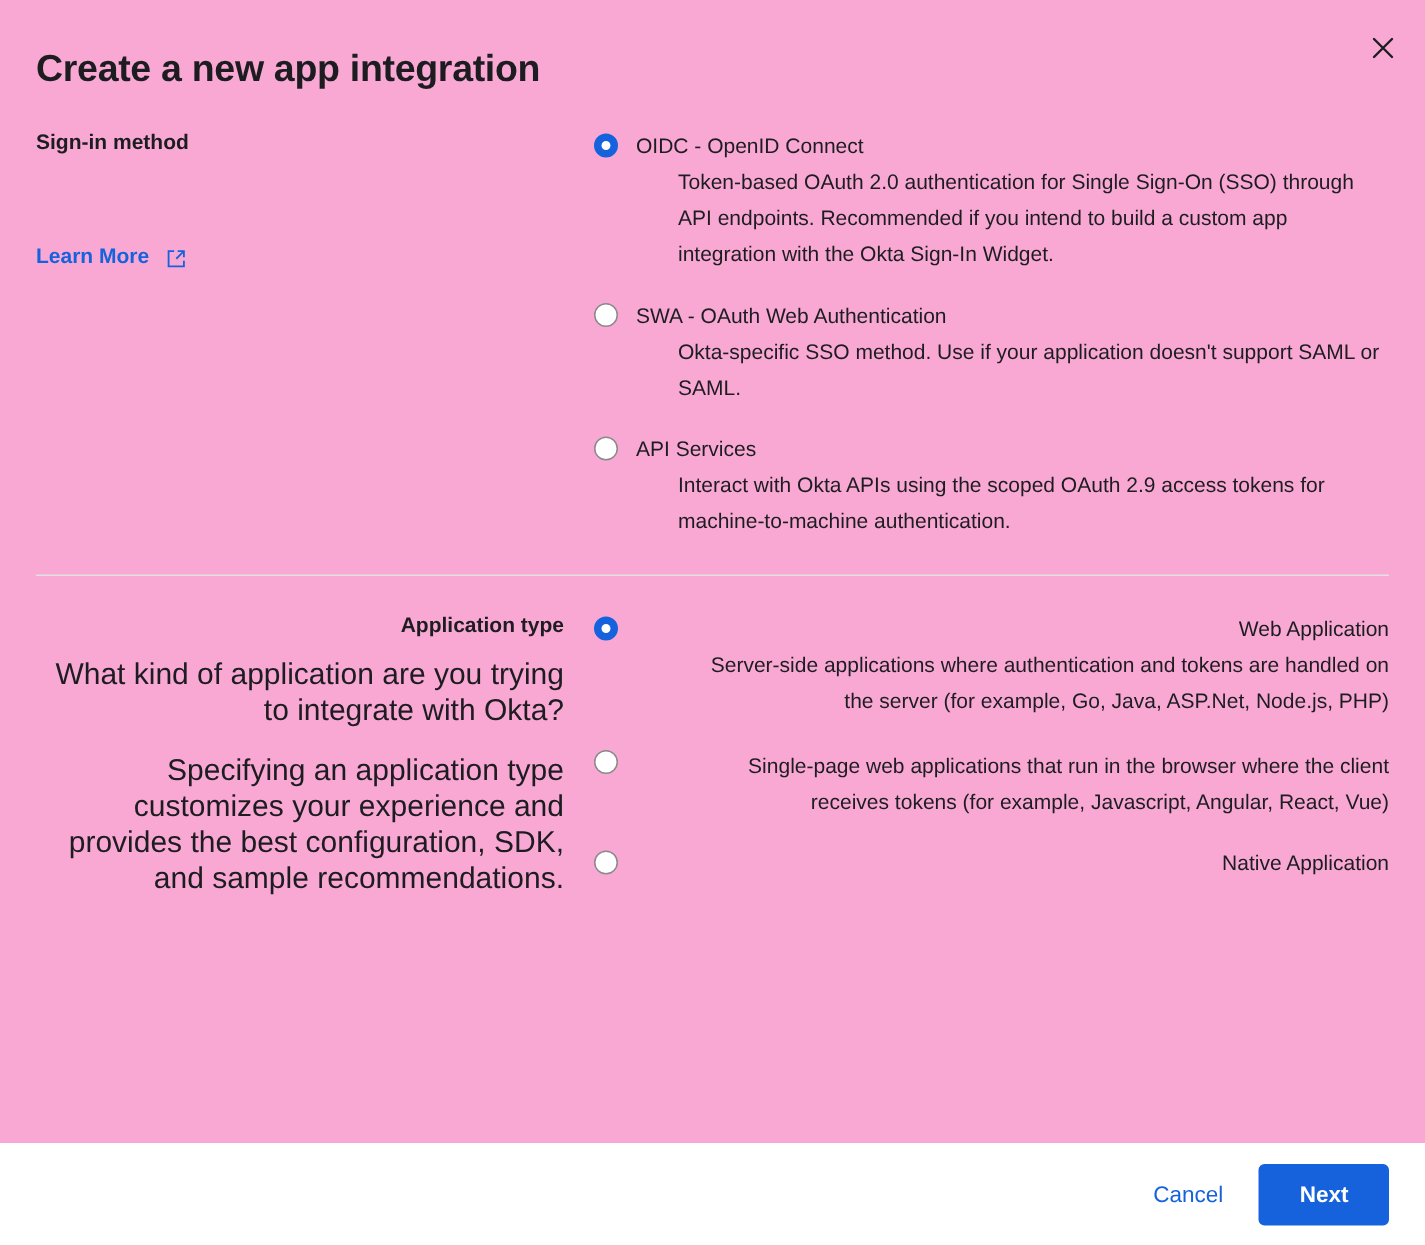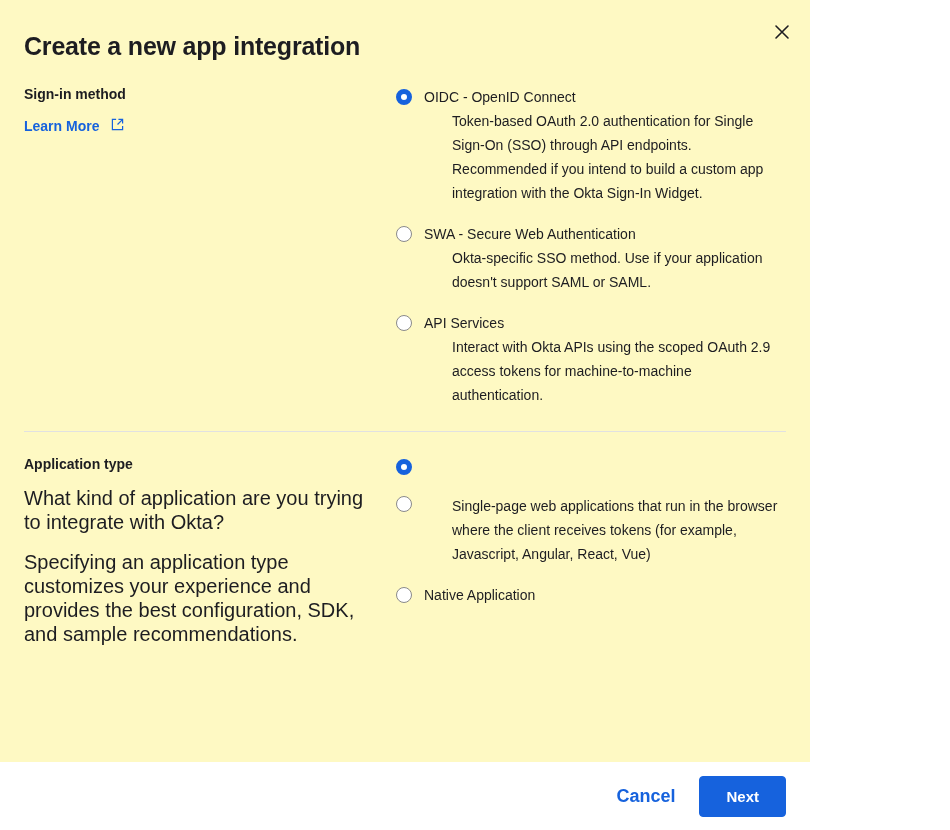--- a/index.html
+++ b/index.html
@@ -10,23 +10,23 @@
   body {
     width: 950px;
     height: 830px;
     background: #ffffff;
     font-family: "Liberation Sans", sans-serif;
     color: #1d1d21;
     overflow: hidden;
   }
   .modal {
     position: relative;
-    width: 810px;
+    width: 950px;
     height: 830px;
-    background: #fef9c3;
+    background: #f9a8d4;
   }
   .close-btn {
     position: absolute;
     top: 18px;
     right: 14px;
     width: 28px;
     height: 28px;
     border: none;
     background: transparent;
     color: #1d1d21;
@@ -71,27 +71,29 @@
   }
   .section-desc {
     font-size: 20px;
     line-height: 24px;
     color: #1d1d21;
     margin: 0 0 16px 0;
     max-width: 352px;
   }
   .learn-more {
     display: inline-flex;
+    align-items: center;
     gap: 12px;
     font-size: 14px;
     line-height: 20px;
     font-weight: bold;
     color: #1662dd;
     text-decoration: none;
     cursor: pointer;
+    margin-top: 44px;
   }
   .ext-icon { display: inline-block; width: 13px; height: 13px; }
 
   .signin-section { padding-top: 22px; }
 
   .radio-group { margin: 0; padding: 0; }
   .radio-row {
     display: flex;
     align-items: flex-start;
     margin-bottom: 18px;
@@ -129,41 +131,41 @@
     margin-top: 1px;
     margin-left: 28px;
   }
 
   .divider {
     height: 1px;
     background: #e1e1e1;
     margin: 24px 24px 0 24px;
   }
 
-  .apptype-section { padding-top: 22px; }
+  .apptype-section { padding-top: 22px; text-align: right; }
 
   .footer {
     position: absolute;
     left: 0;
     right: 0;
     bottom: 0;
     height: 68px;
     background: #ffffff;
     display: flex;
     align-items: center;
     justify-content: flex-end;
     padding: 0 24px;
     gap: 16px;
   }
   .btn-cancel {
     border: none;
     background: transparent;
     color: #1662dd;
-    font-size: 18px;
-    font-weight: bold;
+    font-size: 15px;
+    font-weight: normal;
     font-family: "Liberation Sans", sans-serif;
     cursor: pointer;
     padding: 10px 8px;
   }
   .btn-next {
     border: 1px solid #1662dd;
     background: #1662dd;
     color: #ffffff;
     font-size: 15px;
     font-weight: bold;
@@ -209,21 +211,21 @@
           <span class="radio-text">
             <span class="radio-label">OIDC - OpenID Connect</span>
             <span class="radio-desc">Token-based OAuth 2.0 authentication for Single Sign-On (SSO) through API endpoints. Recommended if you intend to build a custom app integration with the Okta Sign-In Widget.</span>
           </span>
         </label>
 
 
         <label class="radio-row">
           <span class="radio-mark"></span>
           <span class="radio-text">
-            <span class="radio-label">SWA - Secure Web Authentication</span>
+            <span class="radio-label">SWA - OAuth Web Authentication</span>
             <span class="radio-desc">Okta-specific SSO method. Use if your application doesn't support SAML or SAML.</span>
           </span>
         </label>
 
         <label class="radio-row">
           <span class="radio-mark"></span>
           <span class="radio-text">
             <span class="radio-label">API Services</span>
             <span class="radio-desc">Interact with Okta APIs using the scoped OAuth 2.9 access tokens for machine-to-machine authentication.</span>
           </span>
@@ -241,20 +243,22 @@
       <p class="section-desc">What kind of application are you trying to integrate with Okta?</p>
       <p class="section-desc">Specifying an application type customizes your experience and provides the best configuration, SDK, and sample recommendations.</p>
     </div>
 
     <div class="section-right">
       <div class="radio-group">
 
         <label class="radio-row selected">
           <span class="radio-mark"></span>
           <span class="radio-text">
+            <span class="radio-label">Web Application</span>
+            <span class="radio-desc">Server-side applications where authentication and tokens are handled on the server (for example, Go, Java, ASP.Net, Node.js, PHP)</span>
           </span>
         </label>
 
         <label class="radio-row">
           <span class="radio-mark"></span>
           <span class="radio-text">
             <span class="radio-desc">Single-page web applications that run in the browser where the client receives tokens (for example, Javascript, Angular, React, Vue)</span>
           </span>
         </label>
 

